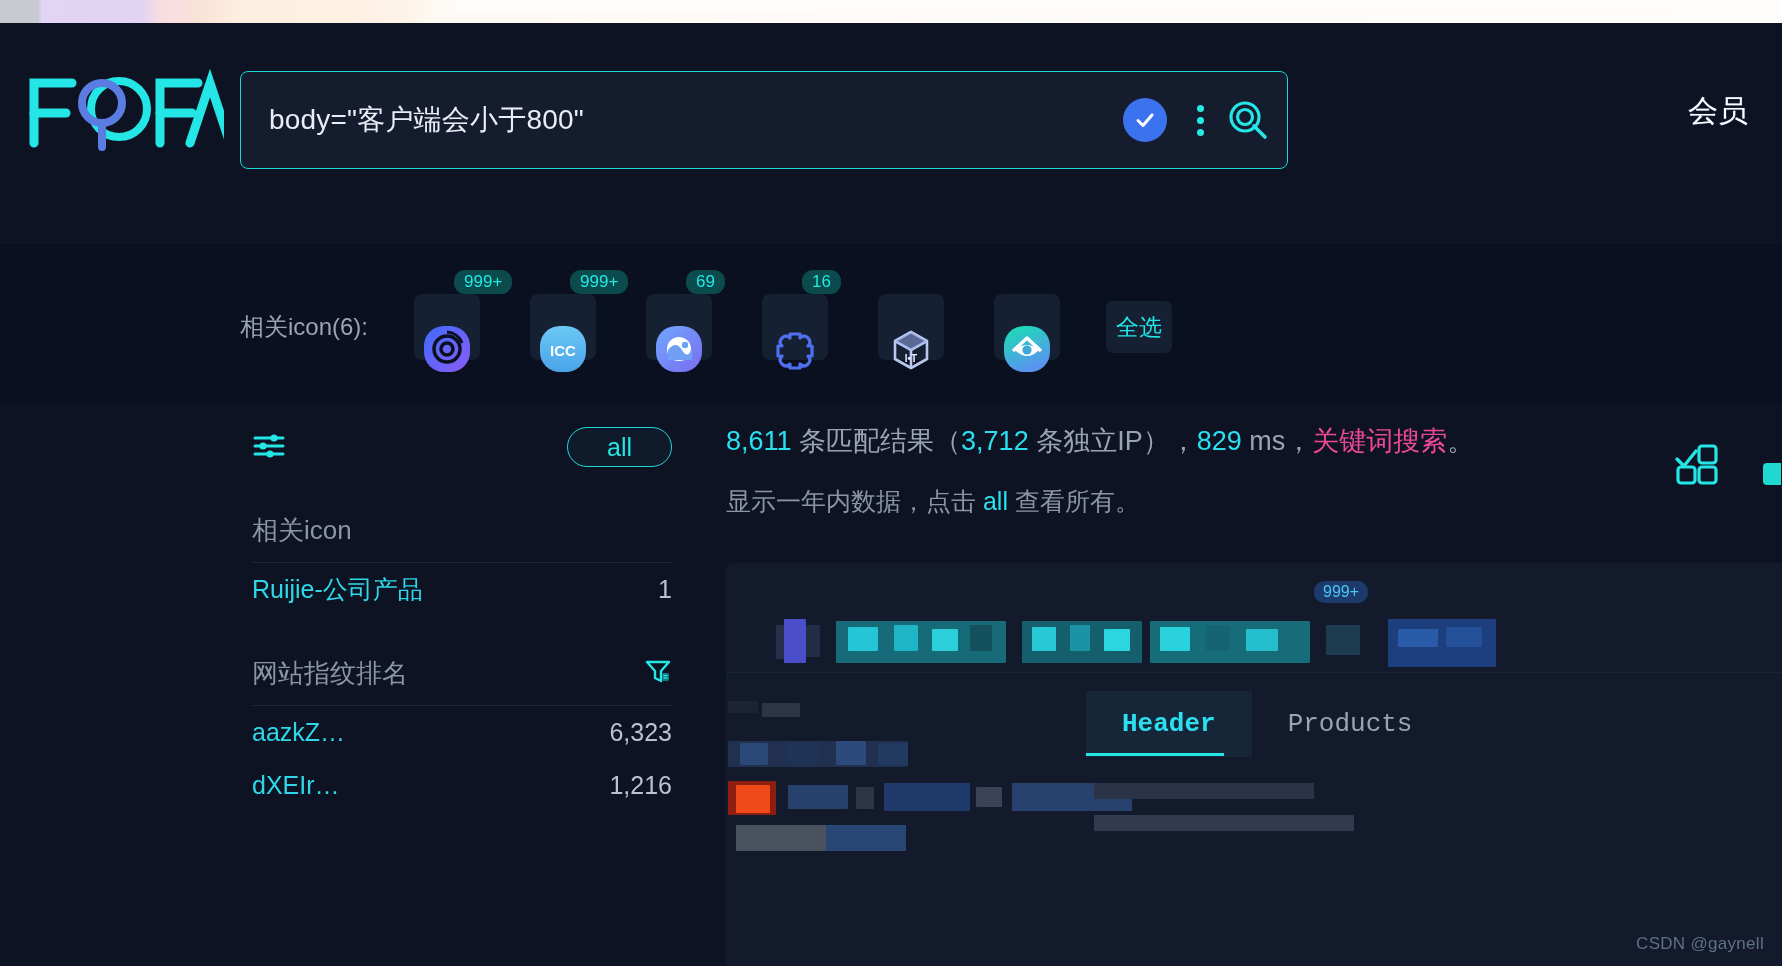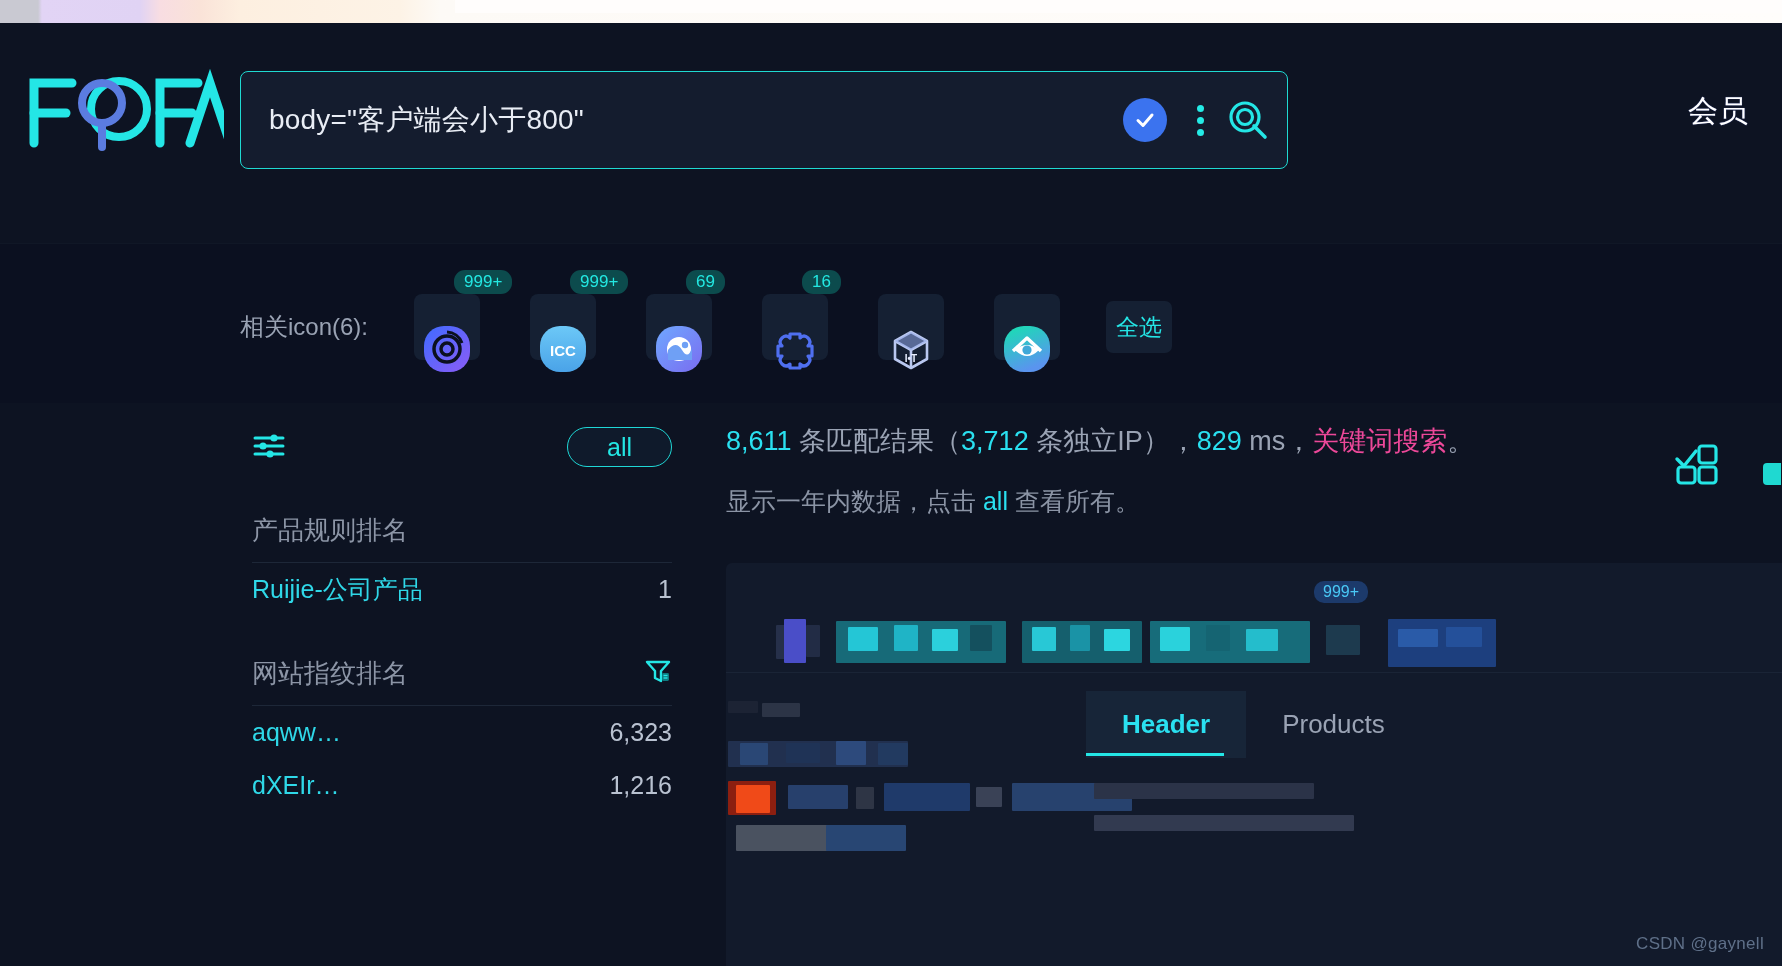--- a/index.html
+++ b/index.html
@@ -161,21 +161,21 @@
   .badge-999 {
     position: absolute; top: 18px; left: 588px;
     background: #1c3a6b; color: #49c8f5; font-size: 16px;
     border-radius: 10px; padding: 1px 9px; line-height: 20px;
   }
 
   .card-body { position: relative; height: 293px; }
   .tabs { position: absolute; left: 360px; top: 18px; display: flex; gap: 0; }
   .tab {
     padding: 18px 36px; font-size: 26px; cursor: pointer;
-    font-family: Liberation Sans, sans-serif;
+    font-family: Liberation Mono, monospace;
     background: transparent; border: none;
   }
   .tab.active { color: #2ae0f0; font-weight: bold; background: #172538; }
   .tab.inactive { color: #9aa3b4; }
   .tab-underline { position: absolute; left: 360px; top: 80px; width: 138px; height: 3px; background: #24e6e6; }
 
   .watermark {
     position: absolute; right: 18px; bottom: 12px;
     color: #5f7089; font-size: 17px; letter-spacing: .3px;
   }
@@ -351,21 +351,21 @@
                 <circle cx="11" cy="15" r="3.6"></circle>
                 <circle cx="18" cy="23" r="3.6"></circle>
             </g>
           </svg>
         </button>
         <button class="all-pill">all</button>
       </div>
 
       <div>
         <div class="sect-title">
-          <span>产品规则排名</span>
+          <span>相关icon</span>
         </div>
         <div class="sect-rule"></div>
         <div class="rank-row">
           <span class="rank-name">Ruijie-公司产品</span>
           <span class="rank-count">1</span>
         </div>
       </div>
 
       <div>
         <div class="sect-title">
@@ -376,21 +376,21 @@
               <rect x="18" y="15" width="7" height="8" rx="1.4" fill="#0e7a7f"></rect>
               <g stroke="#24e6e6" stroke-width="1.4">
                   <path d="M19.5 17.5 H23.5"></path>
                   <path d="M19.5 20 H23.5"></path>
                 </g>
             </svg>
           </button>
         </div>
         <div class="sect-rule"></div>
         <div class="rank-row">
-          <span class="rank-name">aqww…</span>
+          <span class="rank-name">aazkZ…</span>
           <span class="rank-count">6,323</span>
         </div>
         <div class="rank-row">
           <span class="rank-name">dXEIr…</span>
           <span class="rank-count">1,216</span>
         </div>
       </div>
     </div>
 
     <div class="results">

